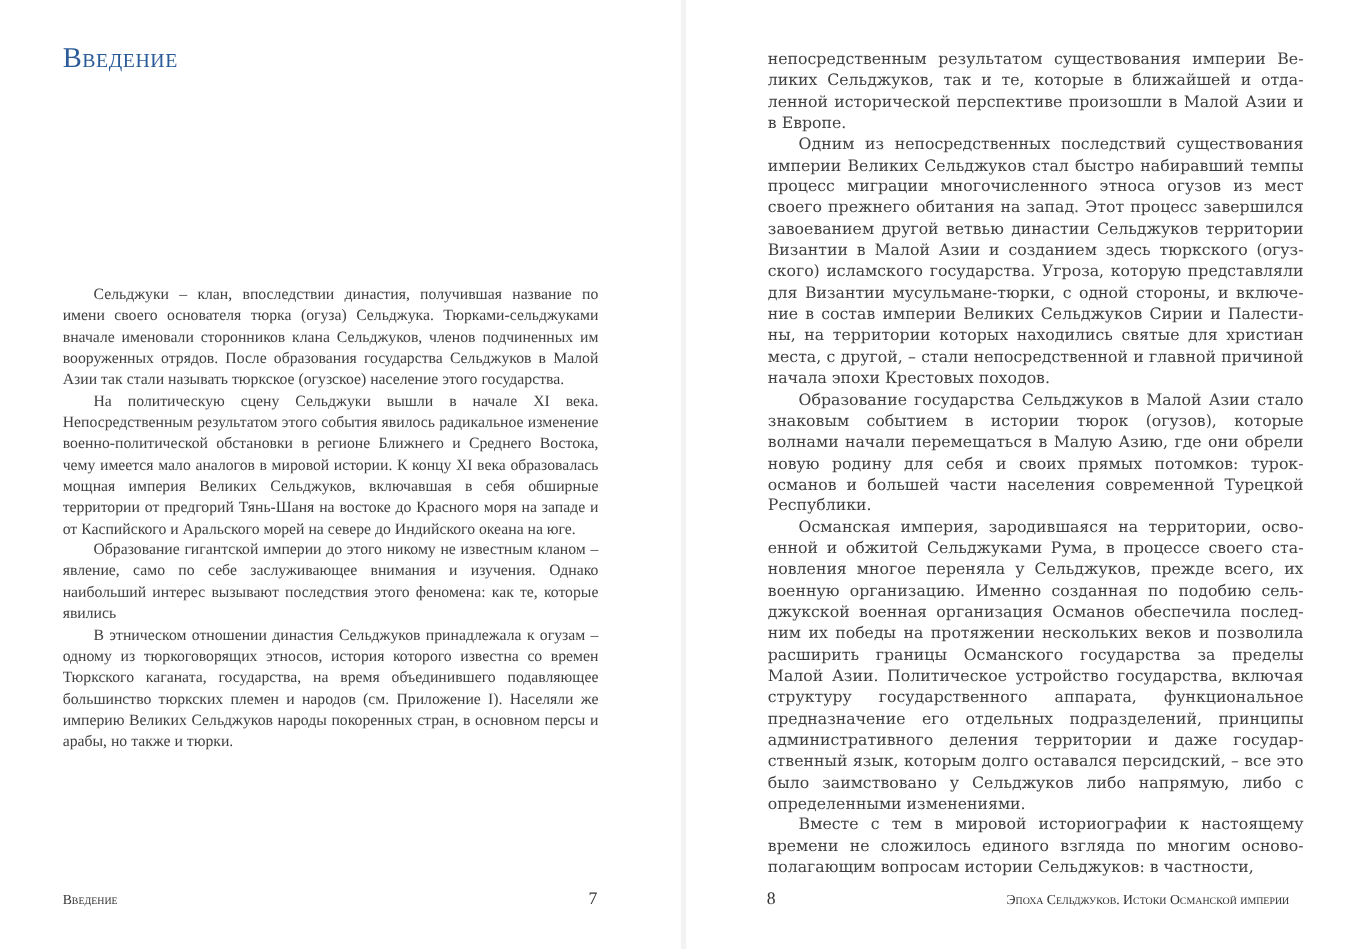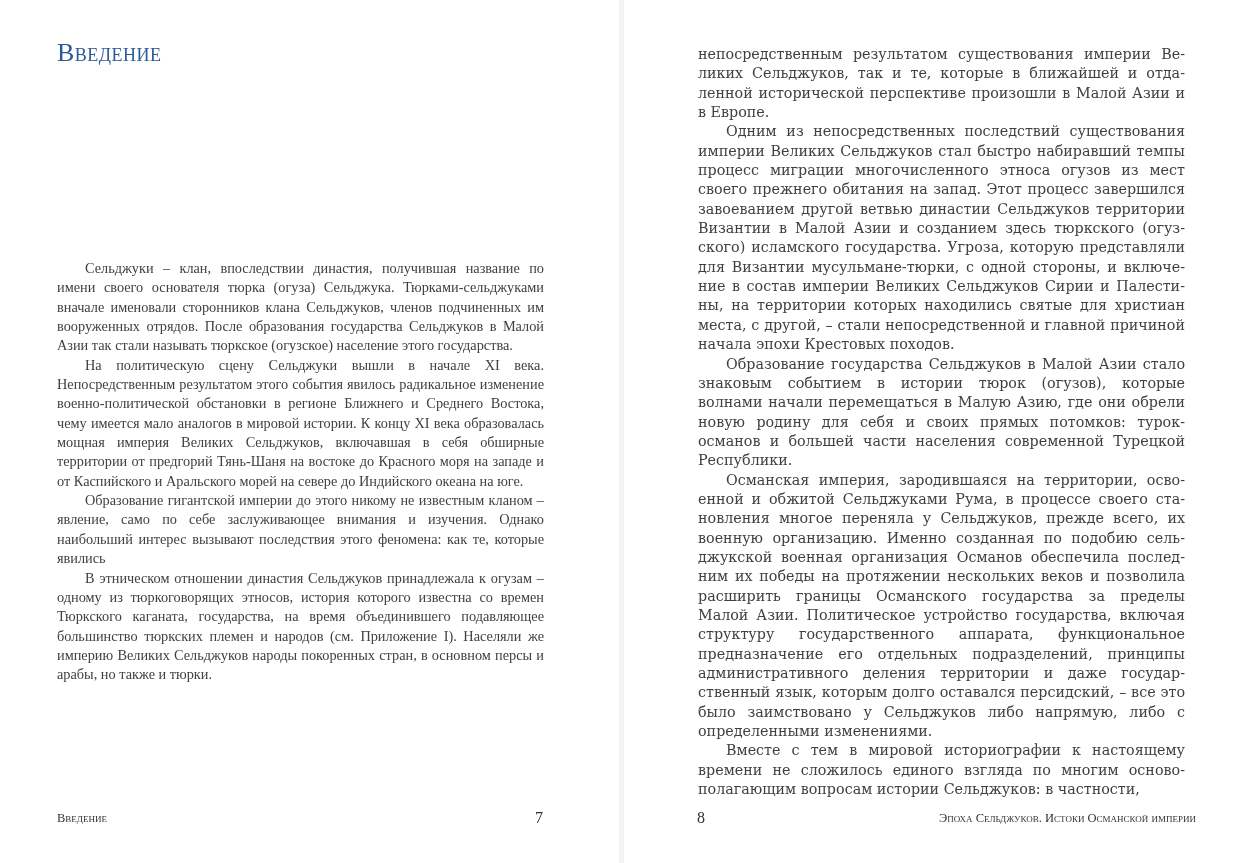--- a/index.html
+++ b/index.html
@@ -43,21 +43,21 @@
       font-variant: small-caps; font-size: 12.5px; color: #333333;
     }
     .folio {
       position: absolute; top: 809px;
       font-family: "Liberation Serif", "DejaVu Serif", serif;
       font-size: 16px; color: #333333;
     }
     .page-left .running-head { left: 57px; }
     .page-left .folio { left: 535px; }
     .page-right .folio { left: 73px; }
-    .page-right .running-head { right: 44px; }
+    .page-right .running-head { right: 68px; }
   </style>
 </head>
 <body>
 
 <div class="spread">
 
   <div class="page page-left">
     <h1 class="chapter-title">Введение</h1>
 
     <div class="body-text">

